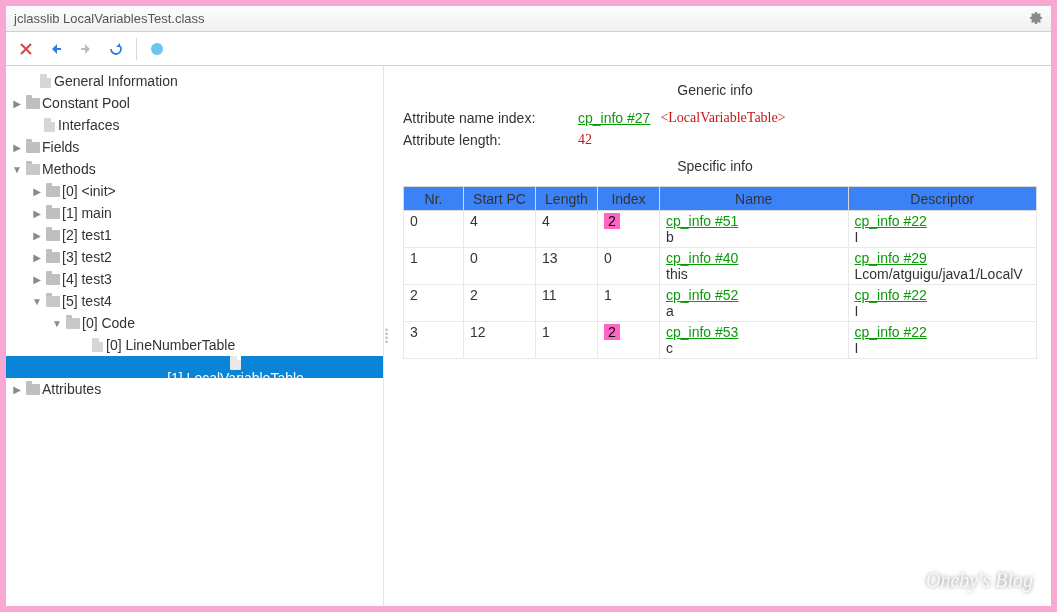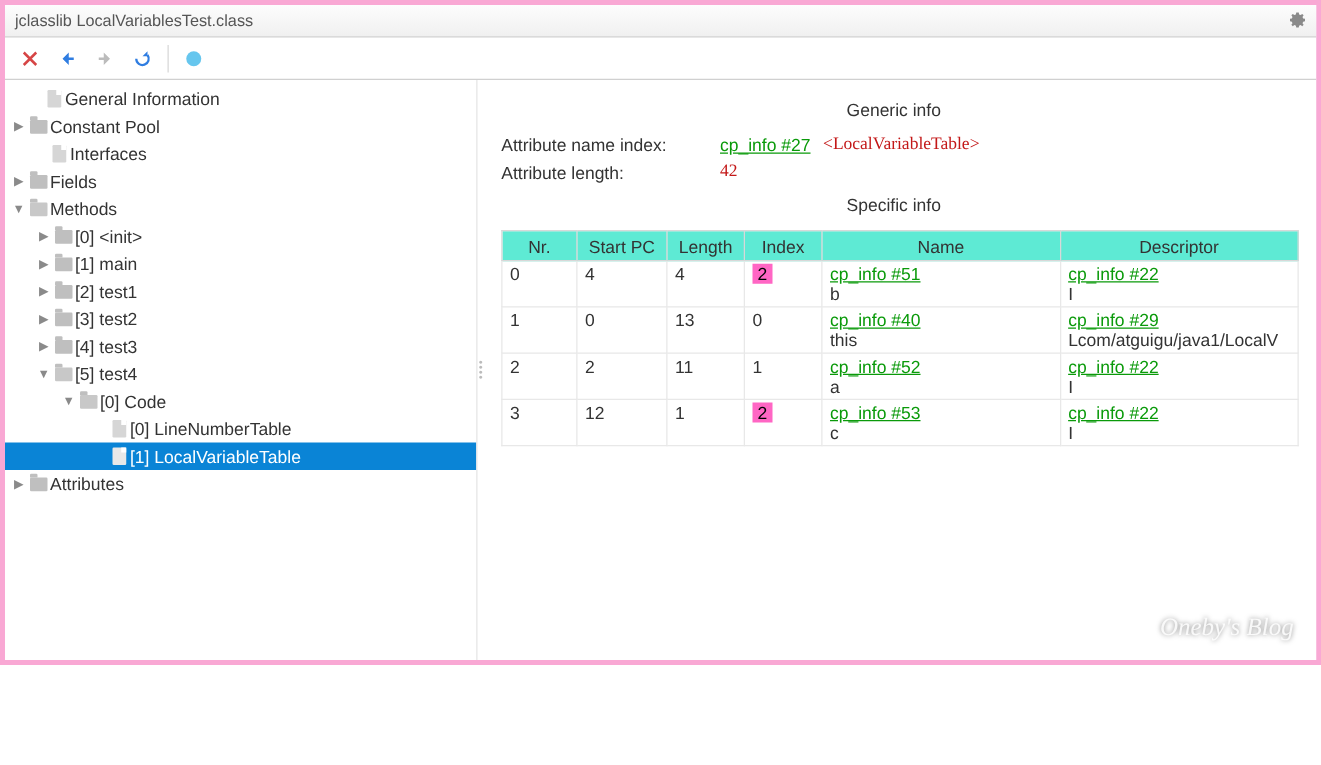--- a/index.html
+++ b/index.html
@@ -1,46 +1,46 @@
 <!DOCTYPE html>
 <html><head>
 <meta charset="utf-8">
 <style>
 * { box-sizing: border-box; margin: 0; padding: 0; }
 body { font-family: "Segoe UI", Tahoma, sans-serif; font-size: 14px; color: #333; background: #fff; }
-.window { width: 1057px; height: 532px; border: 4px solid #f9a8d4; position: relative; overflow: hidden; background:#fff;}
+.window { width: 1057px; height: 612px; border: 6px solid #f9a8d4; position: relative; overflow: hidden; background:#fff;}
 .titlebar { height: 26px; background: linear-gradient(#fdfdfd,#f0f0f0); border-bottom: 1px solid #d0d0d0; display:flex; align-items:center; padding:0 8px; justify-content:space-between;}
 .titlebar .title { color:#555; font-size:13px; }
 .gear { width:16px; height:16px; display:inline-block;}
 .toolbar { height: 34px; border-bottom:1px solid #d0d0d0; display:flex; align-items:center; padding:0 6px; gap:2px;}
 .tbtn { width:28px; height:28px; display:flex; align-items:center; justify-content:center; border-radius:3px; }
 .sep { width:1px; height:22px; background:#d8d8d8; margin:0 4px;}
 .body { display:flex; height: calc(100% - 60px); }
 .tree { width: 378px; border-right:1px solid #e5e5e5; overflow:auto; padding-top:4px;}
 .tree-row { display:flex; align-items:center; height:22px; padding-left:4px; white-space:nowrap; cursor:default;}
-.tree-row.selected { background:#0a84d6; color:#fff; }
+.tree-row.selected { background:#0a84d6; color:#fff;flex-direction:column; }
 .tree-row .chev { width:14px; text-align:center; color:#8a8a8a; font-size:10px;}
 .tree-row .icon { width:18px; display:flex; align-items:center; justify-content:center;}
 .folder { width:14px; height:11px; background:#bfbfbf; border-radius:1px; position:relative; }
 .folder::before{content:"";position:absolute;top:-3px;left:0;width:6px;height:3px;background:#bfbfbf;border-radius:1px 1px 0 0;}
 .folder.open{background:#c8c8c8;}
 .fileico{ width:11px;height:14px;background:#d6d6d6;border-radius:1px;position:relative;}
 .fileico::before{content:"";position:absolute;top:0;right:0;width:4px;height:4px;background:#fff;}
 .content { flex:1; padding: 10px 14px 0 14px; overflow:auto; position:relative;}
 .section-header { display:flex; align-items:center; margin:6px 0 12px 0;flex-direction:column;}
 .section-header .label { color:#333; font-size:14px; margin-right:10px;}
 .section-header .line { flex:1; height:1px; background:#d6d6d6;}
 .kv { display:flex; margin:6px 0; align-items:center;}
 .kv .k { width:175px; }
 .link { color:#0a9a0a; text-decoration:underline; cursor:pointer;}
 .red { color:#c31818;font-family:Liberation Serif, serif; }
 .cell-link { color:#0a9a0a; text-decoration:underline; }
 .hl { background:#ff66c4; padding:0 4px; color:#000;}
 table { border-collapse:collapse; width:100%; table-layout:fixed;}
-th { background:#5eead4; border:1px solid #d8d8d8; font-weight:400; color:#333; padding:2px 4px; text-align:center; height:24px;}
+th { background:#3b82f6; border:1px solid #d8d8d8; font-weight:400; color:#333; padding:2px 4px; text-align:center; height:24px;}
 td { border:1px solid #e8e8e8; padding:2px 6px; vertical-align:top; height:36px; overflow:hidden;}
 .sub { color:#333; font-size:14px; }
 .watermark{position:absolute;right:18px;bottom:14px;color:rgba(255,255,255,0.85);font-size:20px;font-style:italic;text-shadow:0 0 4px rgba(0,0,0,0.5);font-family:Georgia,serif;margin-left:20px;}
 .splitter{width:5px;display:flex;align-items:center;justify-content:center;cursor:col-resize;}
 .dots{color:#bbb;font-size:9px;line-height:4px;}
 </style>
 </head>
 <body>
 
 <div class="window">

